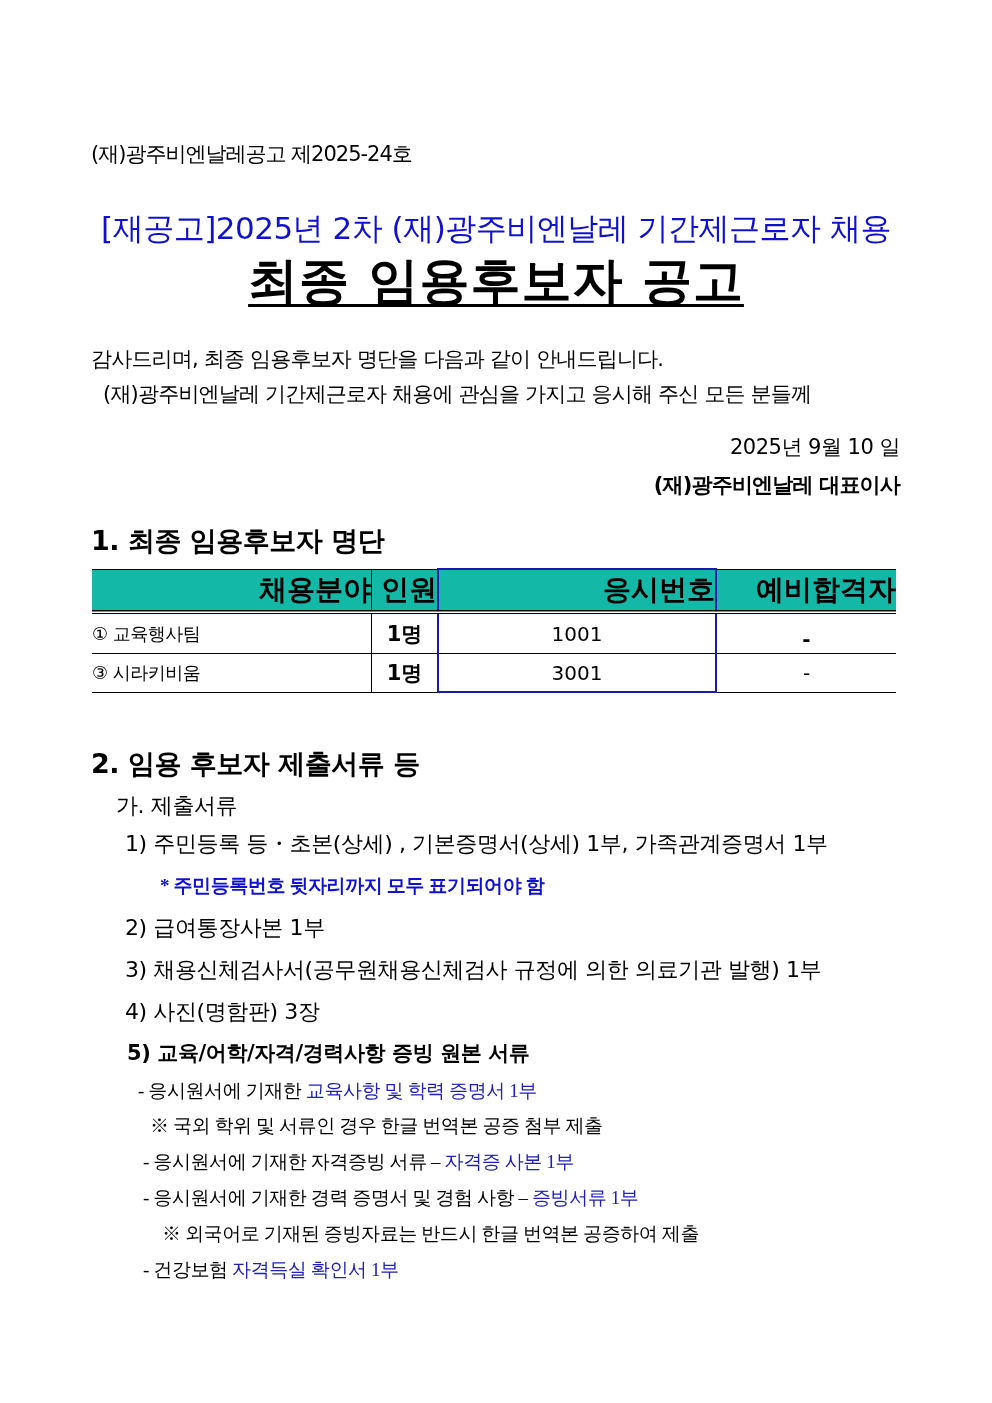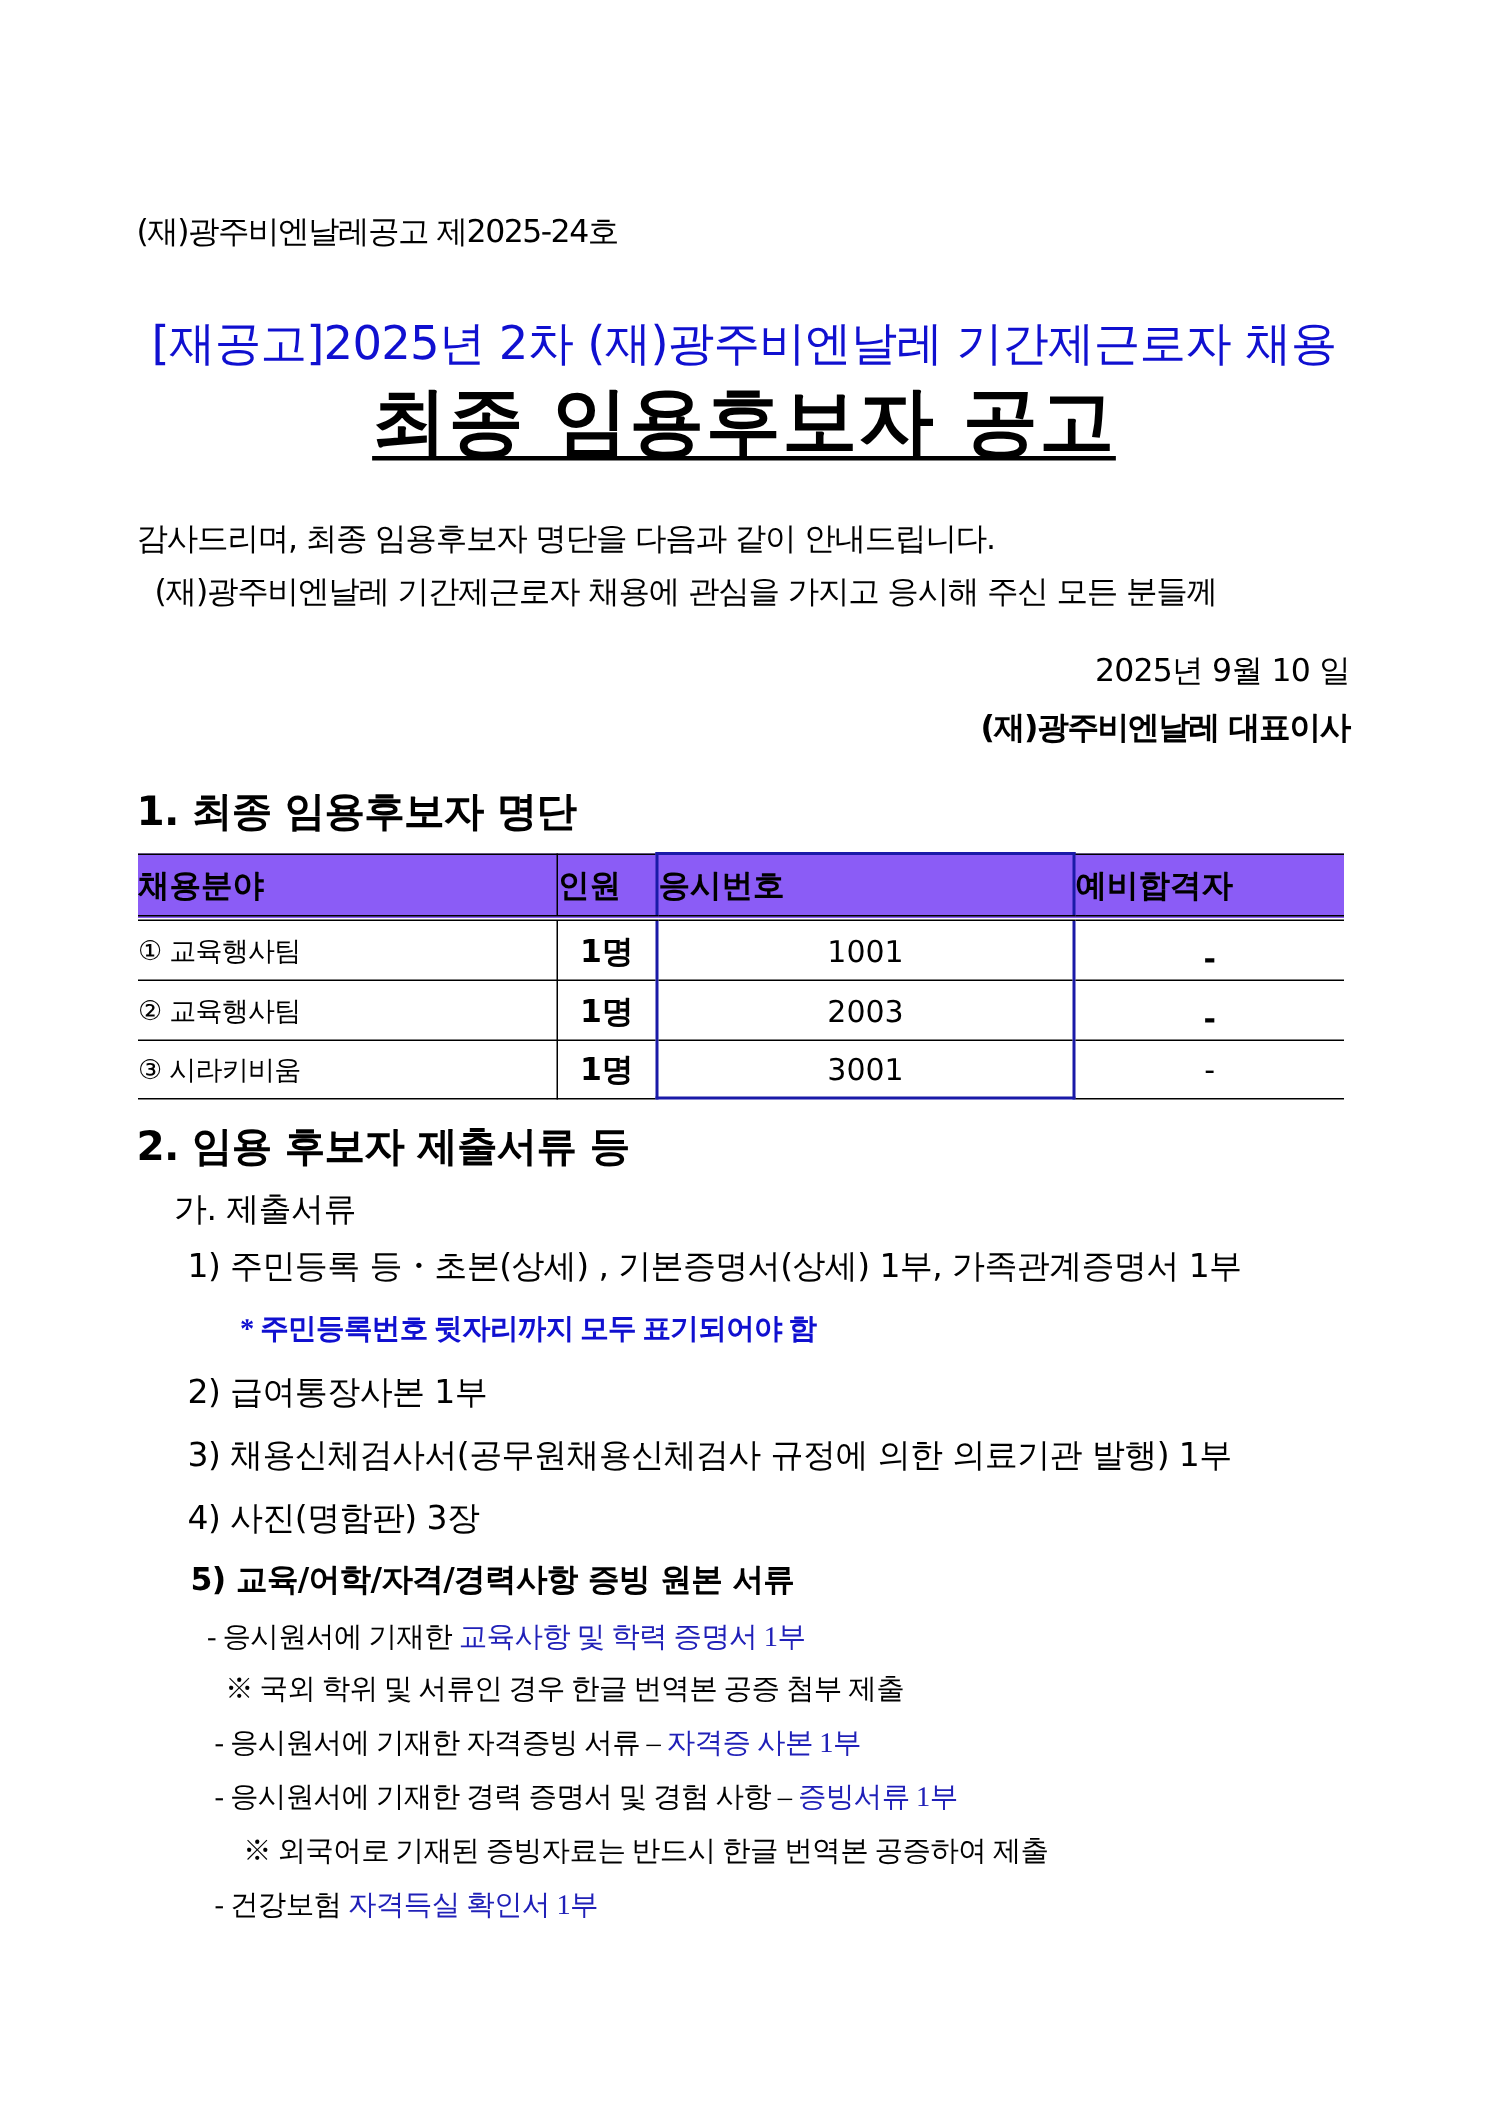--- a/index.html
+++ b/index.html
@@ -11,21 +11,21 @@
   .title-main { left: 0; width: 992px; text-align: center; top: 248px; font-size: 50px; font-weight: bold; letter-spacing: 1px; }
   .title-main span { text-decoration: underline; text-decoration-thickness: 3px; text-underline-offset: 6px; }
   .intro { left: 91px; top: 342px; font-size: 21px; line-height: 35px; letter-spacing: -0.8px; }
   .date { right: 92px; top: 433px; font-size: 21px; letter-spacing: -0.5px; }
   .signer { right: 92px; top: 471px; font-size: 21px; font-weight: bold; letter-spacing: -0.8px; }
   .sec-title { left: 91px; font-size: 27px; font-weight: bold; letter-spacing: -0.5px; }
   .sec1 { top: 523px; }
   .sec2 { top: 746px; }
   table.cand { position: absolute; left: 92px; top: 568px; width: 804px; border-collapse: collapse; table-layout: fixed; font-size: 20px; }
   table.cand th, table.cand td { border-bottom: 1px solid #000; padding: 0; vertical-align: middle; }
-  table.cand th { background: #8b5cf6; height: 40px; font-weight: bold; text-align: left; border-top: 1px solid #000; border-bottom: 4px double #000; font-size: 21px; }
+  table.cand th { background: #14b8a6; height: 40px; font-weight: bold; text-align: right; border-top: 1px solid #000; border-bottom: 4px double #000; font-size: 28px; }
   table.cand td { height: 37px; margin-left: 18px; }
   .c1 { width: 279px; border-right: 1px solid #000; }
   .c2 { width: 65px; border-right: 1px solid #000; }
   .c3 { width: 276px; border-left: 2px solid #1a1aa8 !important; border-right: 2px solid #1a1aa8 !important; }
   th.c3 { border-top: 2px solid #1a1aa8 !important; }
   tr.last td.c3 { border-bottom: 2px solid #1a1aa8; }
   td.field { padding-left: 10px; font-size: 18px; letter-spacing: -0.5px; }
   td.count { text-align: center; font-weight: bold; font-size: 21px; }
   td.num { text-align: center; font-size: 20px; }
   td.res { text-align: center; font-size: 20px; font-weight: bold; }
@@ -62,26 +62,20 @@
       <th>예비합격자</th>
     </tr>
   </thead>
   <tbody>
     <tr>
       <td class="c1 field">① 교육행사팀</td>
       <td class="c2 count">1명</td>
       <td class="c3 num">1001</td>
       <td class="res low">-</td>
     </tr>
-    <tr>
-      <td class="c1 field">② 교육행사팀</td>
-      <td class="c2 count">1명</td>
-      <td class="c3 num">2003</td>
-      <td class="res low">-</td>
-    </tr>
     <tr class="last">
       <td class="c1 field">③ 시라키비움</td>
       <td class="c2 count">1명</td>
       <td class="c3 num">3001</td>
       <td class="res" style="font-weight:normal;">-</td>
     </tr>
   </tbody>
 </table>
 
 <div class="abs sec-title sec2">2. 임용 후보자 제출서류 등</div>

